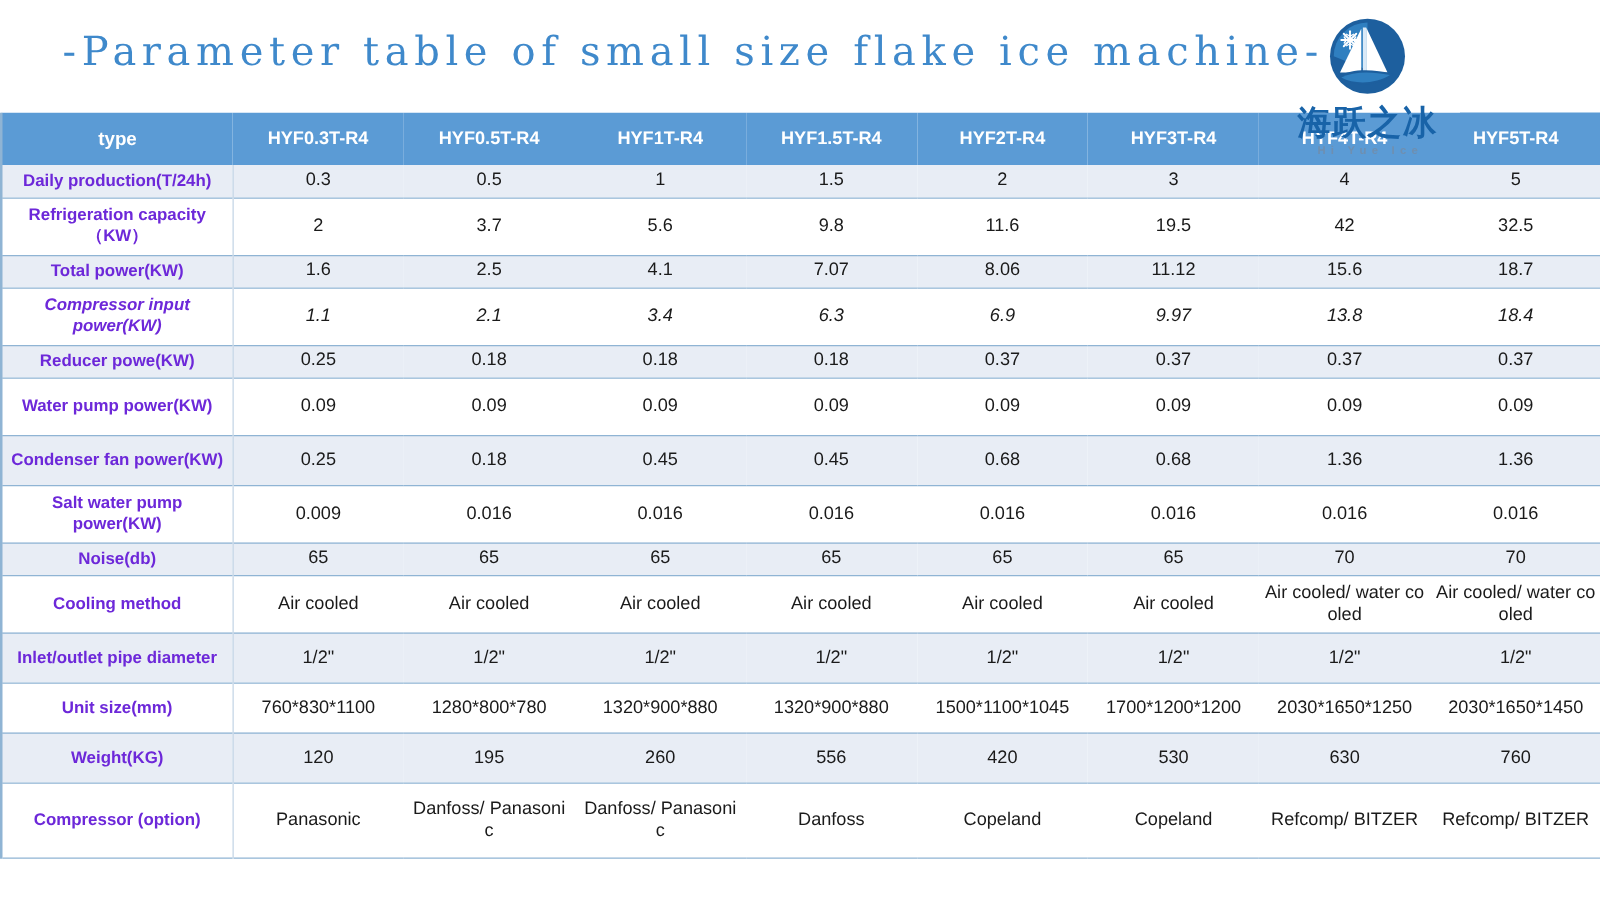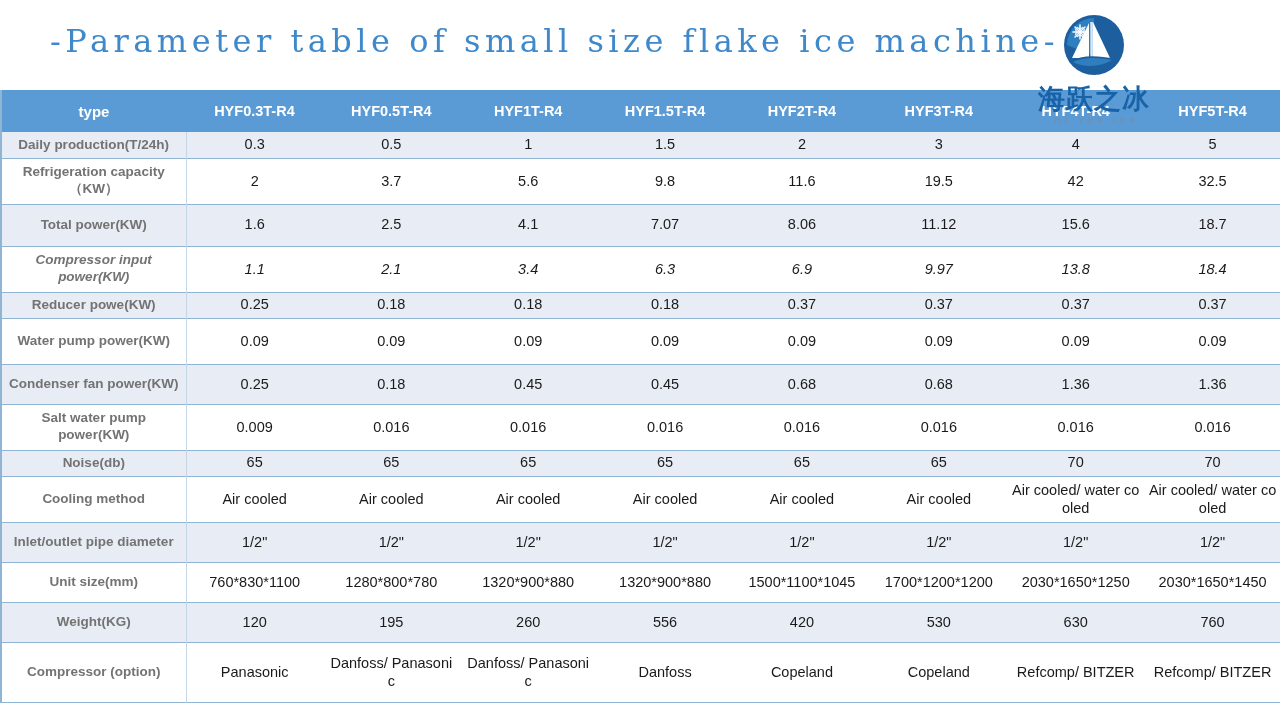--- a/index.html
+++ b/index.html
@@ -93,21 +93,21 @@
   }
   #spec-table thead th.h-label { font-size: 15px; }
 
   #spec-table tbody tr { border-bottom: 1px solid #8fb4d4; }
   #spec-table tbody tr.band-tint { background: #e8edf5; }
   #spec-table tbody tr.band-plain { background: #ffffff; }
 
   #spec-table tbody th.row-label {
     font-size: 13.5px;
     font-weight: bold;
-    color: #737373;
+    color: #6d28d9;
     text-align: center;
     vertical-align: middle;
     padding: 3px 6px;
     line-height: 1.22;
     border-right: 1px solid #c4d5e6;
   }
   #spec-table tbody td.cell {
     font-size: 14.5px;
     font-weight: 400;
     color: #1a1a1a;
@@ -201,21 +201,21 @@
         <th class="row-label">Refrigeration capacity（KW）</th>
         <td class="cell">2</td>
         <td class="cell">3.7</td>
         <td class="cell">5.6</td>
         <td class="cell">9.8</td>
         <td class="cell">11.6</td>
         <td class="cell">19.5</td>
         <td class="cell">42</td>
         <td class="cell">32.5</td>
       </tr>
-      <tr class="band-tint" style="height: 42px; margin-left: 34px;">
+      <tr class="band-tint" style="height: 26px; margin-left: 34px;">
         <th class="row-label">Total power(KW)</th>
         <td class="cell">1.6</td>
         <td class="cell">2.5</td>
         <td class="cell">4.1</td>
         <td class="cell">7.07</td>
         <td class="cell">8.06</td>
         <td class="cell">11.12</td>
         <td class="cell">15.6</td>
         <td class="cell">18.7</td>
       </tr>

